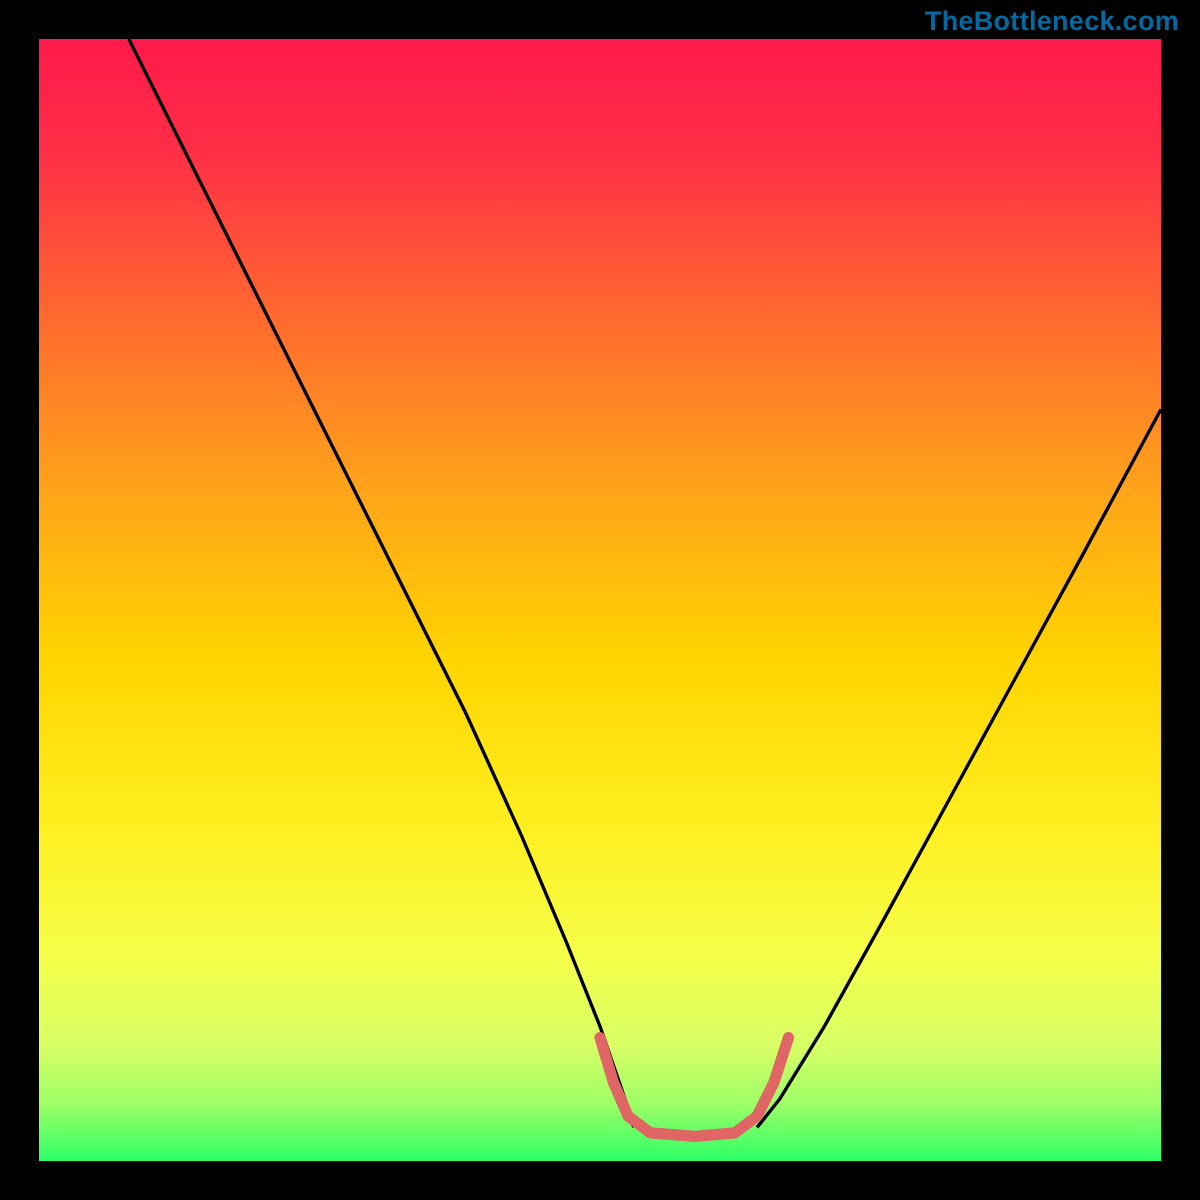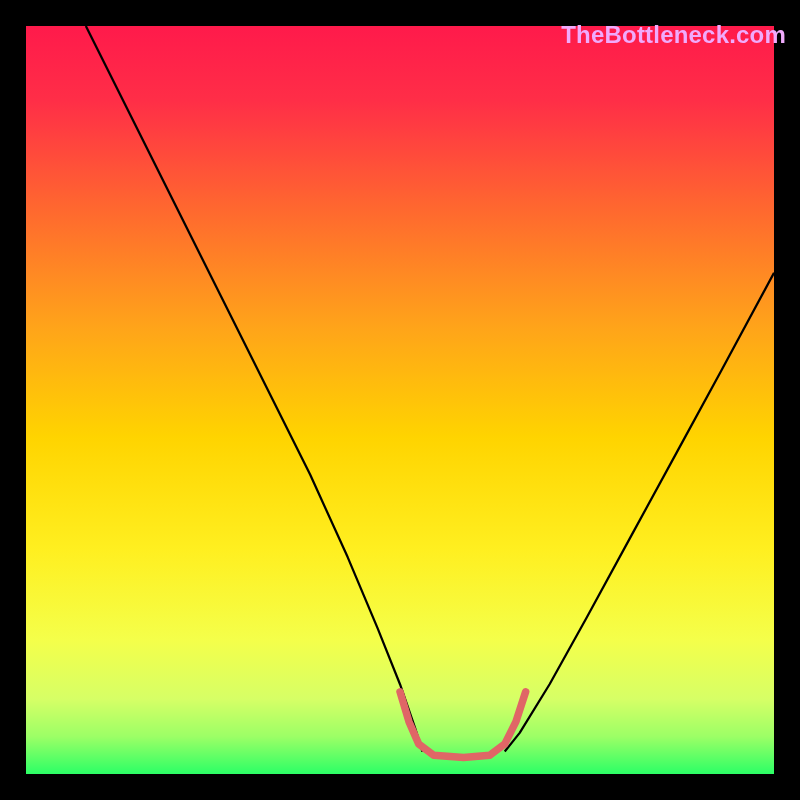--- a/index.html
+++ b/index.html
@@ -19,24 +19,24 @@
   .plot-area {
     position: absolute;
     left: 26px;
     top: 26px;
     width: 748px;
     height: 748px;
     overflow: hidden;
   }
   .watermark {
     position: absolute;
-    top: 21px;
+    top: 4px;
     right: 14px;
-    color: #f0abfc;
-    font-size: 24px;
+    color: #0369a1;
+    font-size: 18px;
     font-weight: 600;
     letter-spacing: 0.2px;
     user-select: none;
   }
   svg { display: block; }
 </style>
 </head>
 <body>
 
 <div class="frame">

